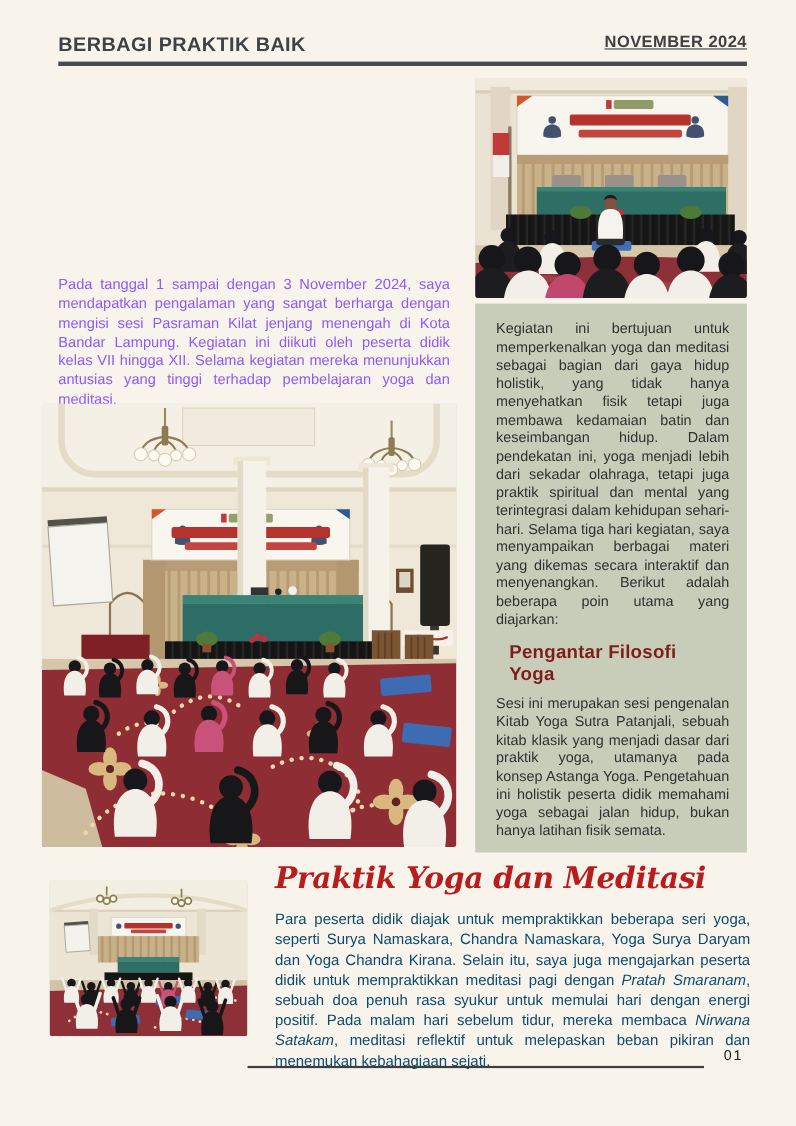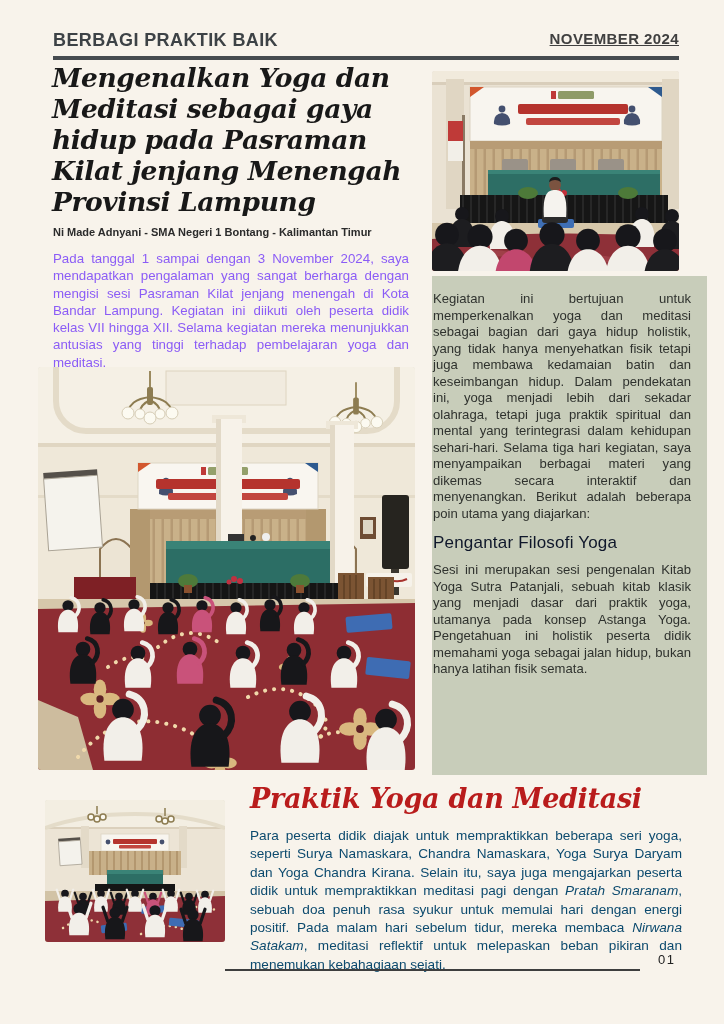--- a/index.html
+++ b/index.html
@@ -17,44 +17,42 @@
   .byline { left:53px; top:226px; font-size:11px; font-weight:bold; color:#2b2b2b; }
   .intro  { left:53px; top:250px; width:356px; font-size:13.3px; line-height:17.3px;
             text-align:justify; color:#8b5cf6; }
 
   .photo { overflow:hidden; border-radius:3px; background:#ddd; }
   .photo svg { display:block; width:100%; height:100%; }
   .photo-top    { left:432px; top:71px;  width:247px; height:200px; }
   .photo-main   { left:38px;  top:367px; width:377px; height:403px; }
   .photo-bottom { left:45px;  top:800px; width:180px; height:142px; }
 
-  .sidebar { left:432px; top:276px; width:275px; height:499px; background:#c8cdba;
-             padding:15px 16px 12px 1px; color:#2f322e; overflow:hidden; }
+  .sidebar { left:432px; top:276px; width:247px; height:499px; background:#c8cdba;
+             padding:15px 16px 12px 19px; color:#2f322e; overflow:hidden; }
   .sidebar p  { font-size:13.1px; line-height:16.5px; text-align:justify; }
-  .sidebar h3 { font-size:17px; font-weight:normal; color:#0f172a; margin:11px 0 9px; letter-spacing:.2px; }
+  .sidebar h3 { font-size:17px; font-weight:bold; color:#7f1d1d; margin:11px 12px 9px; letter-spacing:.2px; }
 
   .section-heading { left:250px; top:783px; font-family:"DejaVu Serif",serif; font-style:italic;
                      font-weight:bold; font-size:27px; color:#b91c1c; letter-spacing:-0.3px; }
   .section-body { left:250px; top:827px; width:432px; font-size:13.6px; line-height:18.4px;
                   text-align:justify; color:#0c4a6e; }
 
   .footer-rule { left:225px; top:969px; width:415px; height:2px; background:#3e3e3e; }
   .page-number { left:658px; top:952px; font-size:13px; letter-spacing:1.5px; color:#222; }
 </style>
 </head>
 <body>
 
 <div class="page">
 
   <div class="abs masthead">BERBAGI PRAKTIK BAIK</div>
   <div class="abs issue">NOVEMBER 2024</div>
   <div class="abs rule"></div>
 
-  <h1 class="abs title">Mengenalkan Yoga dan Meditasi sebagai gaya hidup pada Pasraman Kilat jenjang Menengah Provinsi Lampung</h1>
-  <div class="abs byline">Ni Made Adnyani - SMA Negeri 1 Bontang - Kalimantan Timur</div>
   <p class="abs intro">Pada tanggal 1 sampai dengan 3 November 2024, saya mendapatkan pengalaman yang sangat berharga dengan mengisi sesi Pasraman Kilat jenjang menengah di Kota Bandar Lampung. Kegiatan ini diikuti oleh peserta didik kelas VII hingga XII. Selama kegiatan mereka menunjukkan antusias yang tinggi terhadap pembelajaran yoga dan meditasi.</p>
 
   <div class="abs photo photo-top">
     <svg viewBox="0 0 247 200" xmlns="http://www.w3.org/2000/svg">
       <defs>
         <pattern id="t-cur" width="9" height="10" patternUnits="userSpaceOnUse">
           <rect width="9" height="10" fill="#c9b189"></rect>
             <rect x="6.5" width="2.5" height="10" fill="#b59a74"></rect>
         </pattern>
         <pattern id="t-plt" width="8" height="8" patternUnits="userSpaceOnUse">

